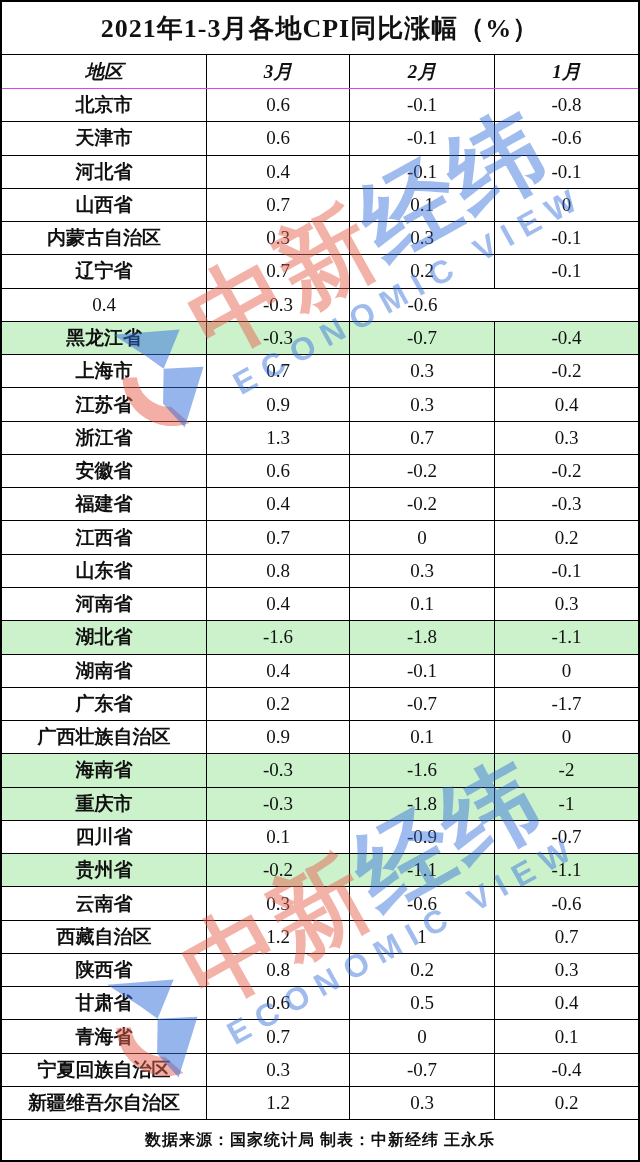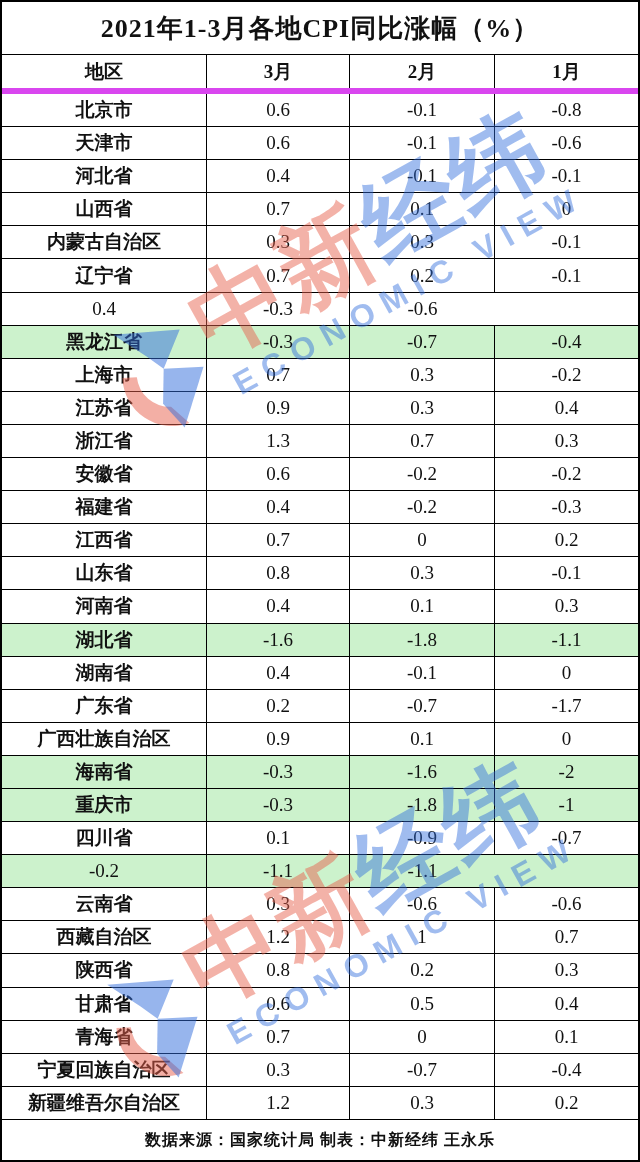--- a/index.html
+++ b/index.html
@@ -11,21 +11,22 @@
     position:absolute;inset:0;border:2px solid #000;
     display:flex;flex-direction:column;box-sizing:border-box;background:#fff;
   }
   .title{
     height:52px;flex:0 0 52px;border-bottom:1px solid #000;
     display:flex;align-items:center;justify-content:center;
     font-size:26px;font-weight:bold;letter-spacing:1px;
   }
   .thead{
     flex:0 0 33px;display:grid;grid-template-columns:205px 143px 145px 1fr;
-    border-bottom:6px solid #d946ef;
+    border-bottom:1px solid #d946ef;
+    font-style:italic;
   }
   .cell{
     display:flex;align-items:center;justify-content:center;
     font-size:19px;border-right:1px solid #000;box-sizing:border-box;
   }
   .cell:last-child{border-right:none;}
   .thead .cell{font-weight:bold;}
   .tbody{flex:1 1 auto;display:flex;flex-direction:column;}
   .row{
     flex:1 1 0;display:grid;grid-template-columns:205px 143px 145px 1fr;
@@ -203,20 +204,21 @@
     <div class="cell">-1.8</div>
     <div class="cell">-1</div>
   </div>
       <div class="row">
     <div class="cell region">四川省</div>
     <div class="cell">0.1</div>
     <div class="cell">-0.9</div>
     <div class="cell">-0.7</div>
   </div>
       <div class="row hl">
+    <div class="cell region">贵州省</div>
     <div class="cell">-0.2</div>
     <div class="cell">-1.1</div>
     <div class="cell">-1.1</div>
   </div>
       <div class="row">
     <div class="cell region">云南省</div>
     <div class="cell">0.3</div>
     <div class="cell">-0.6</div>
     <div class="cell">-0.6</div>
   </div>

